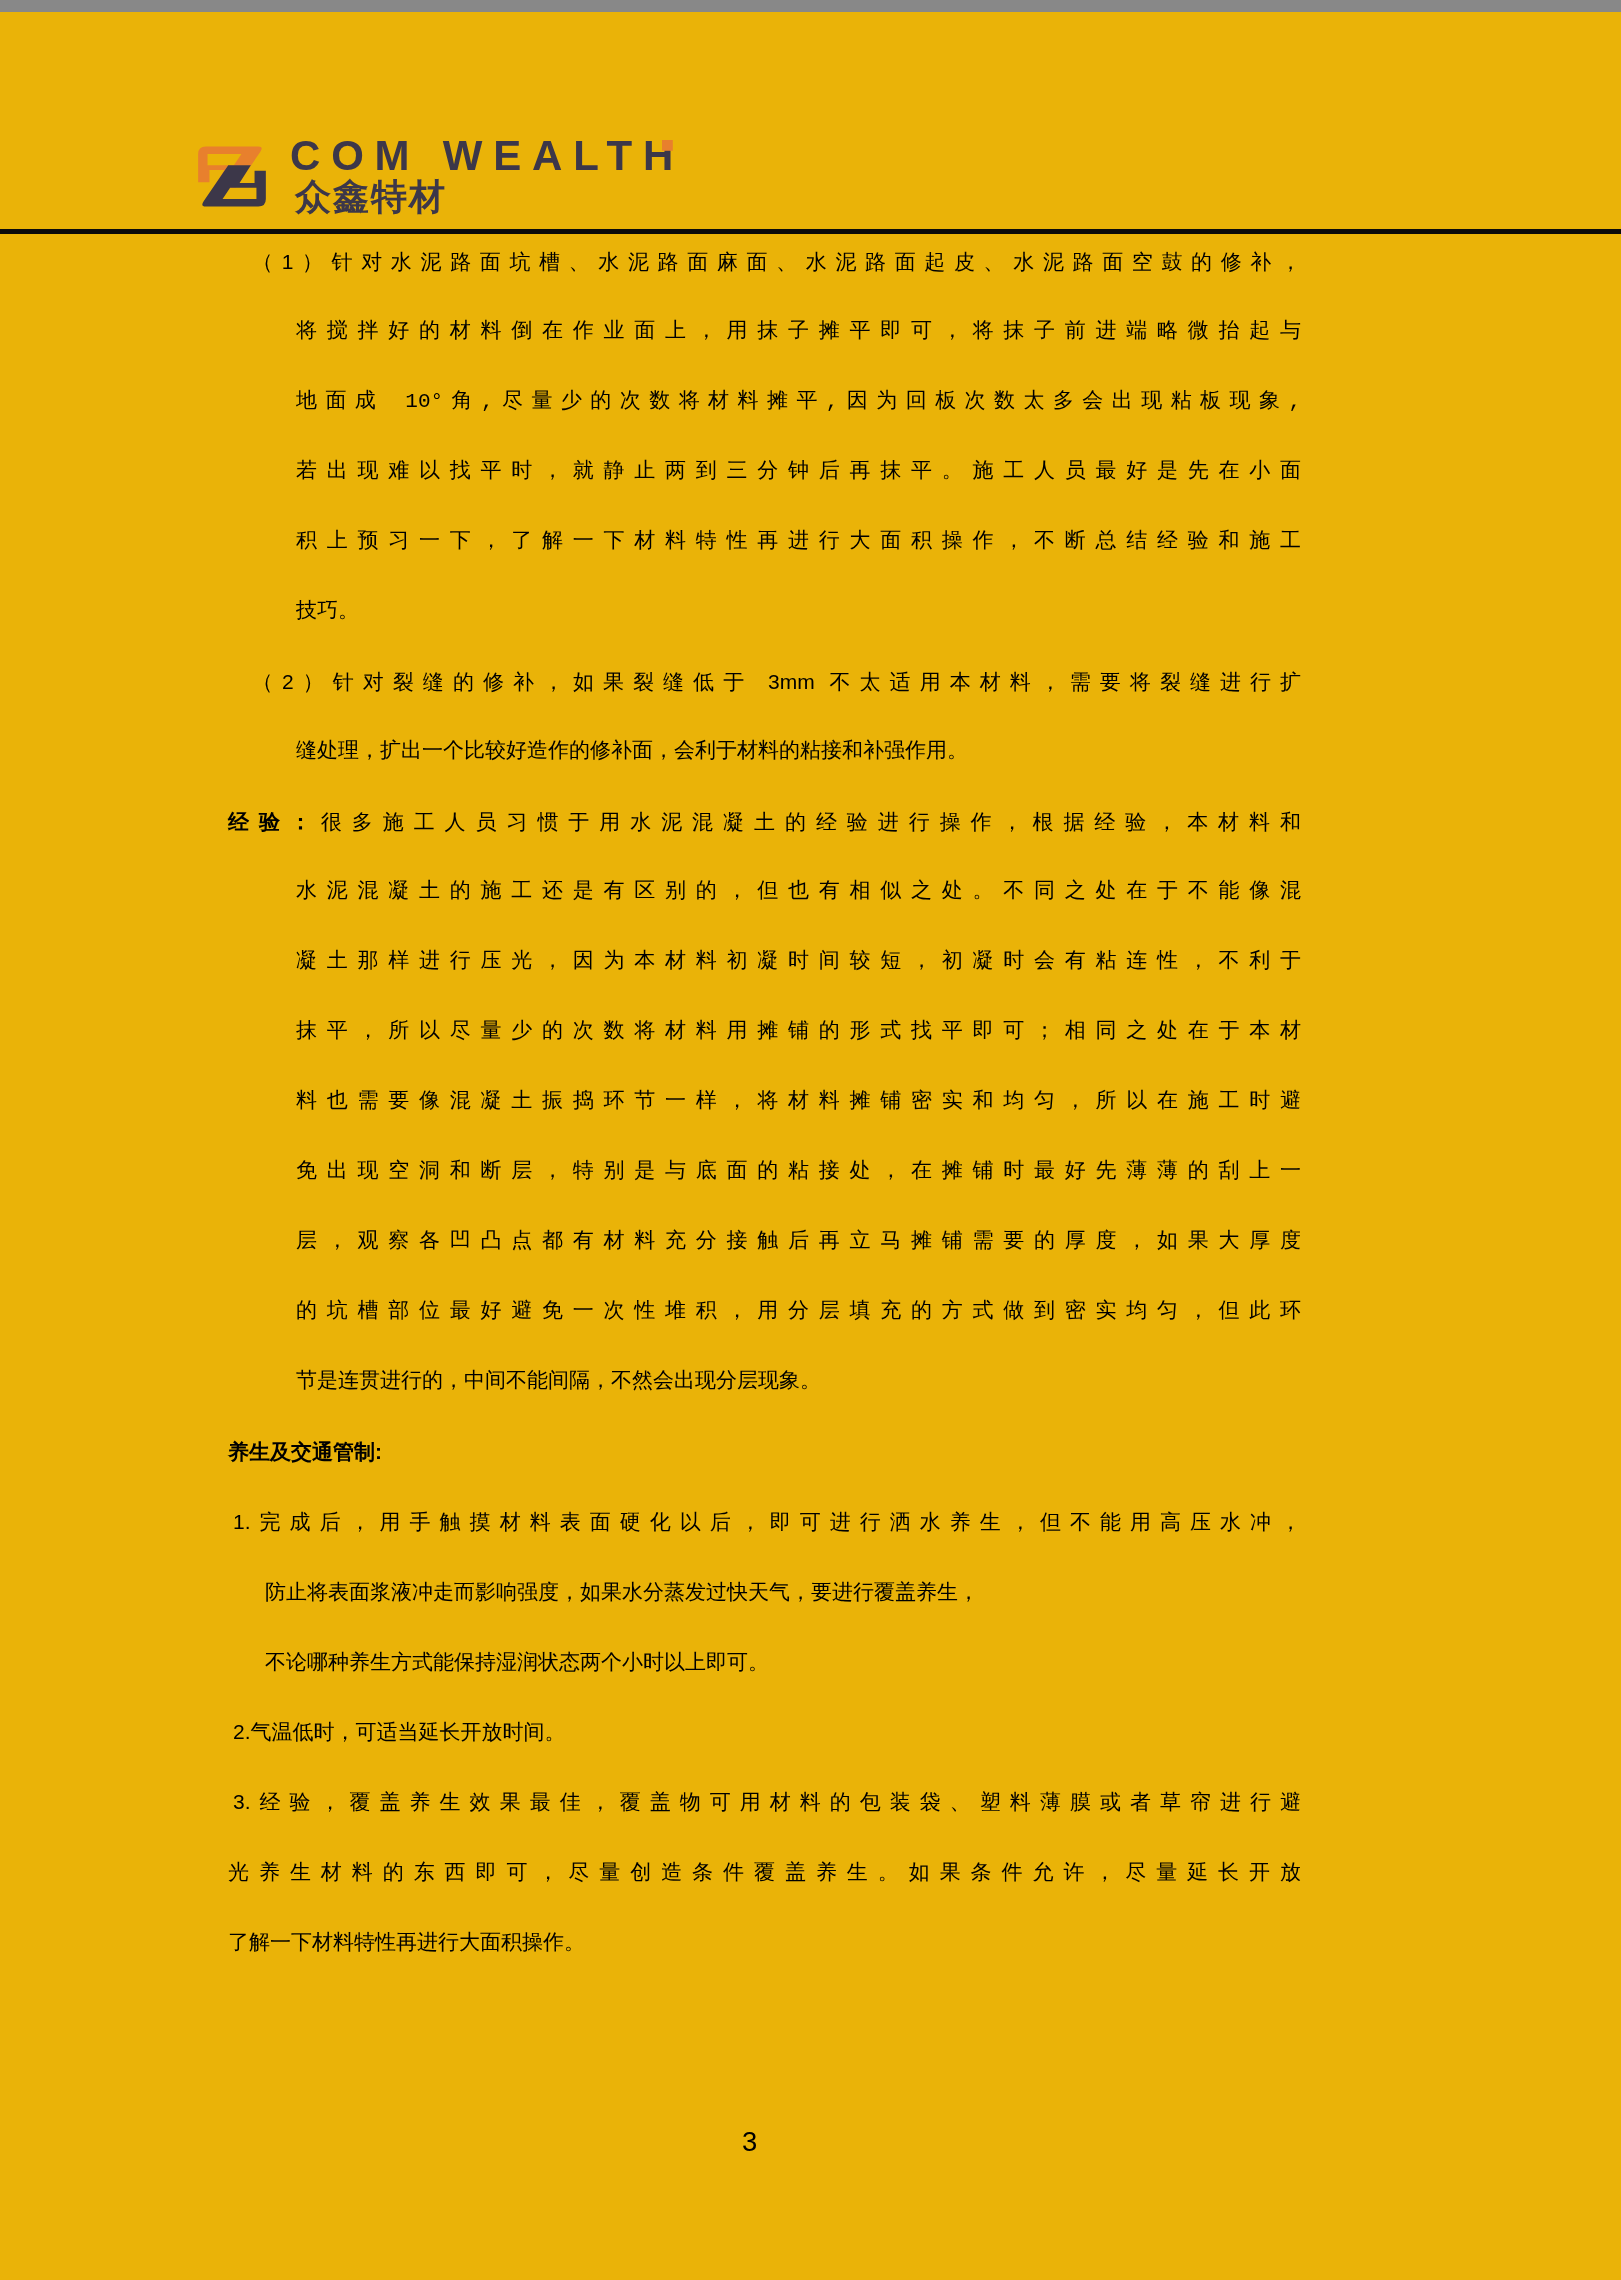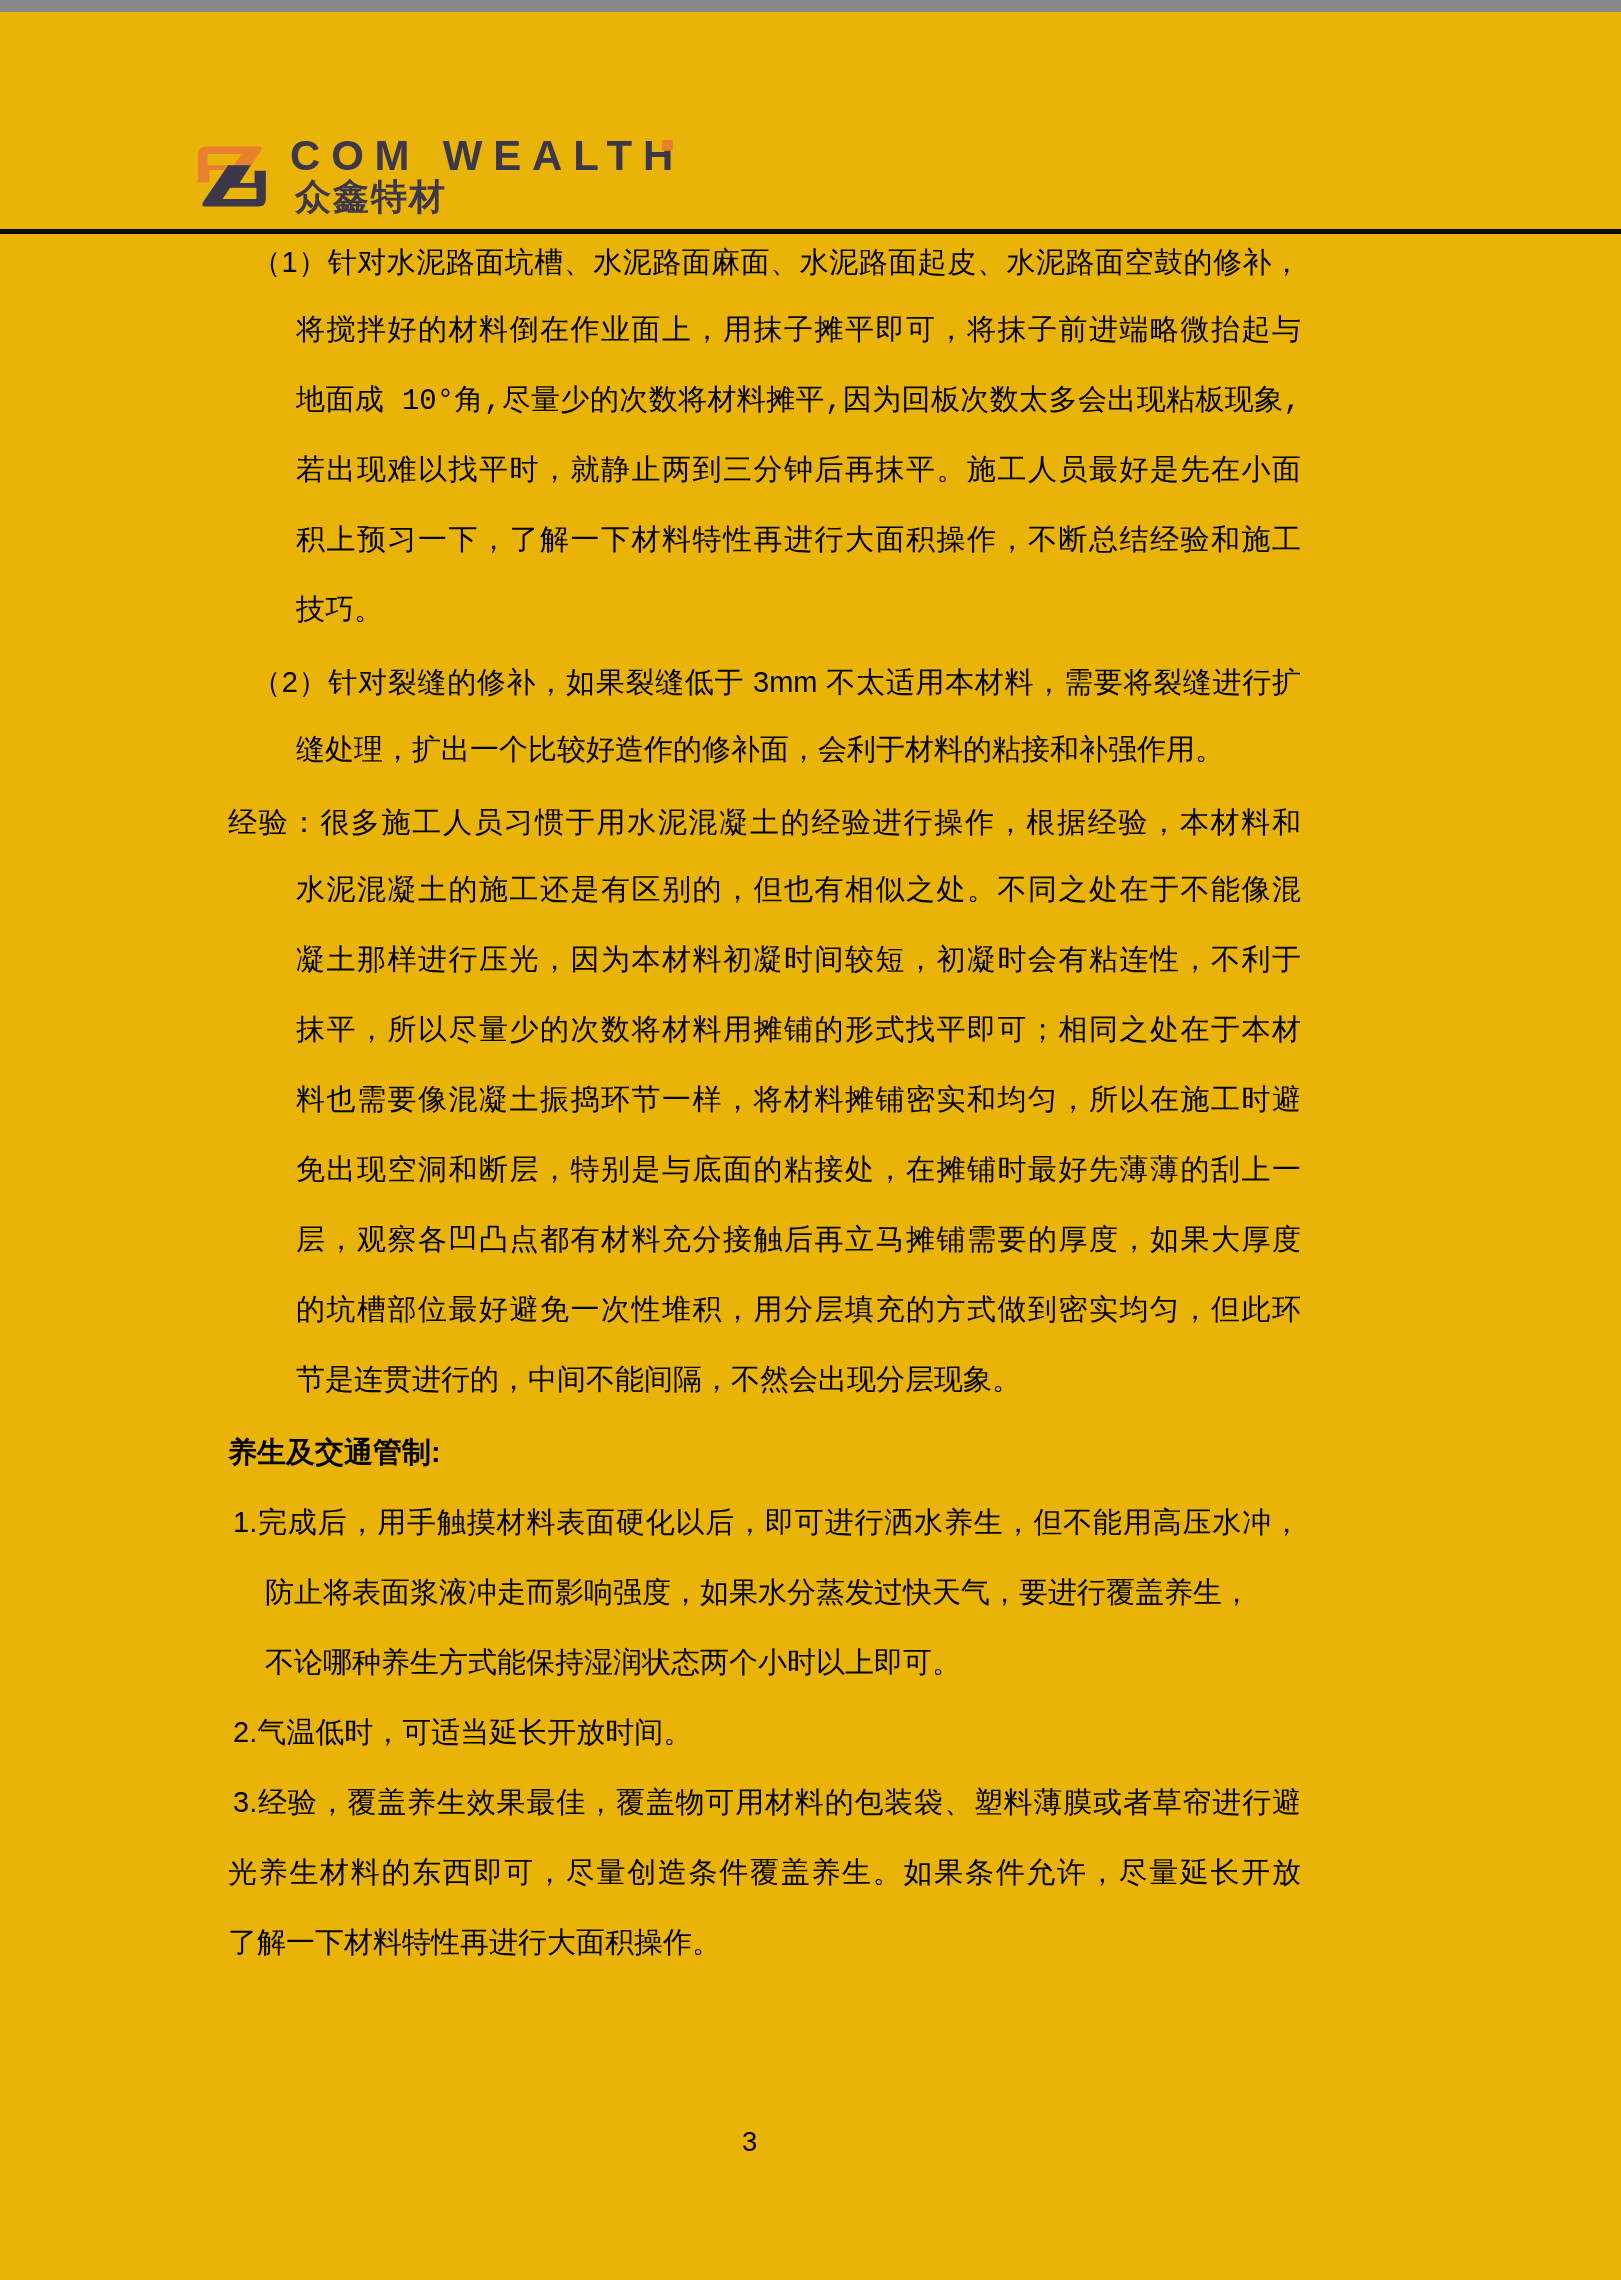--- a/index.html
+++ b/index.html
@@ -24,32 +24,32 @@
     position:absolute;left:295px;top:160px;
     font-size:36px;line-height:49px;font-weight:bold;
     letter-spacing:2px;color:#3C3749;white-space:nowrap;
   }
   .rule{position:absolute;left:0;top:217px;width:1621px;height:4.9px;background:#0b0b0b;}
   
   .doc-body{position:absolute;left:0;top:215px;width:1621px;}
   .line{
     box-sizing:border-box;
     width:1377px;height:70px;line-height:70px;
-    font-size:29px;color:#000;
+    font-size:21px;color:#000;
     padding-right:76px;
     overflow:hidden;
   }
   .ind-base{padding-left:228px;}
   .ind-item{padding-left:252px;}
   .ind-cont{padding-left:296px;font-family:Liberation Mono, monospace;}
   .ind-num{padding-left:233px;}
   .ind-numcont{padding-left:265px;}
   .j{text-align:justify;text-align-last:justify;}
   .b{font-weight:bold;}
-  .line b{font-weight:normal;}
+  .line b{font-weight:bold;}
   
   .page-number{
     position:absolute;left:720px;top:2113px;width:59px;
     font-size:27.4px;line-height:33px;text-align:center;color:#000;
   }
 </style>
 </head>
 <body>
 
 <div class="page">

